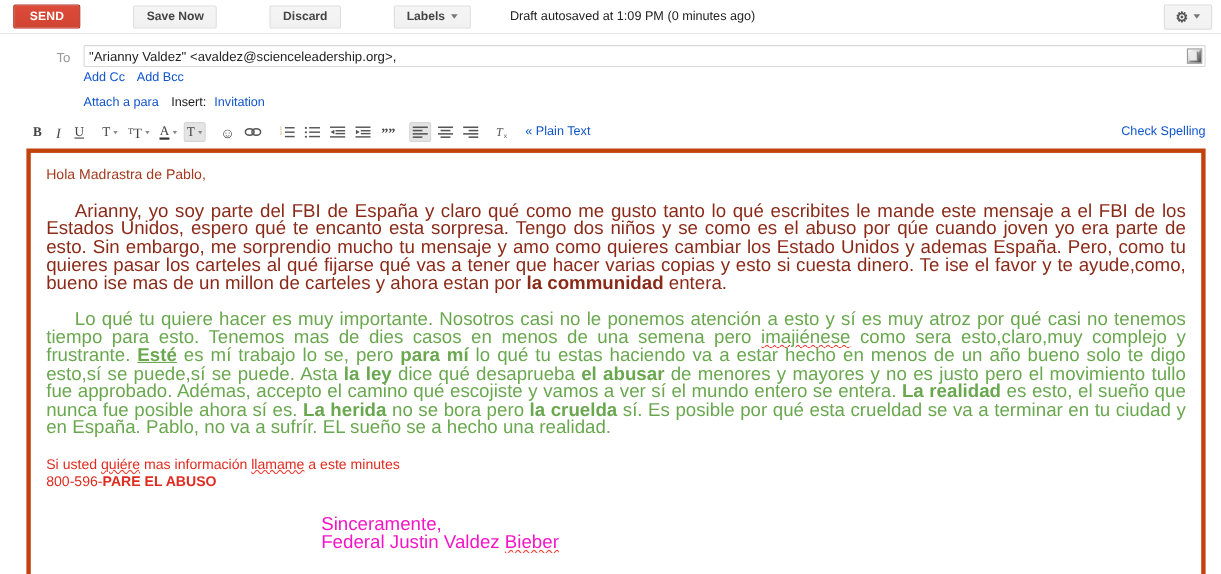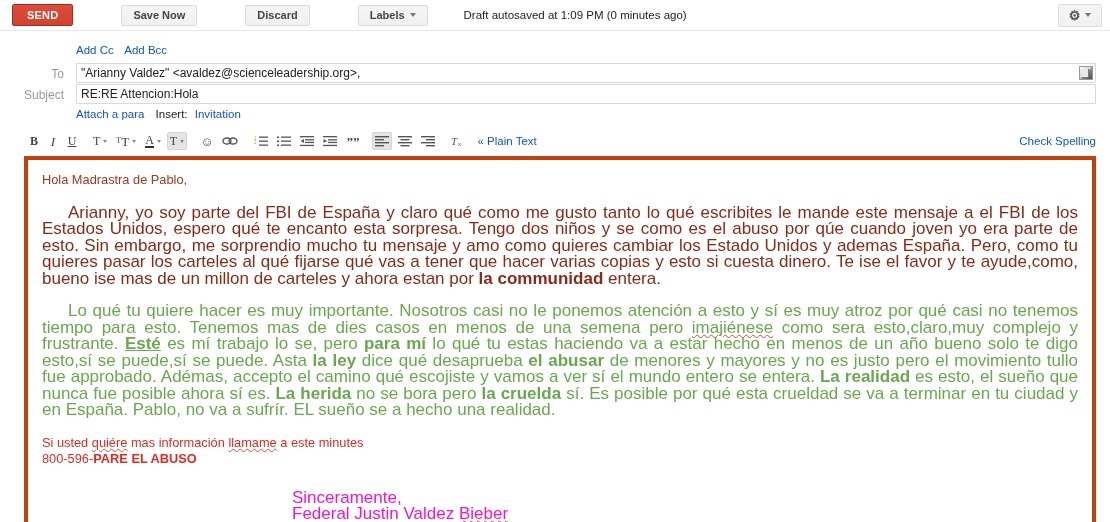--- a/index.html
+++ b/index.html
@@ -261,41 +261,35 @@
   <div class="spacer"></div>
   <div class="btn btn-gear">
     <span class="gear-glyph">⚙</span>
     <span class="caret"></span>
   </div>
 </div>
 
 <div class="fields">
 
   <div class="field-row">
+    <div class="field-label">To</div>
+    <div class="field-input-wrap">
+      <input class="field-input" type="text" value="&quot;Arianny Valdez&quot; &lt;avaldez@scienceleadership.org&gt;," style="">
+      <span class="contacts-icon"></span>
+    </div>
+  </div>
+
+  <div class="field-row">
     <div class="field-label"></div>
     <div class="sublinks">
       <a>Add Cc</a>
       <a>Add Bcc</a>
     </div>
   </div>
 
-  <div class="field-row">
-    <div class="field-label">To</div>
-    <div class="field-input-wrap">
-      <input class="field-input" type="text" value="&quot;Arianny Valdez&quot; &lt;avaldez@scienceleadership.org&gt;," style="">
-      <span class="contacts-icon"></span>
-    </div>
-  </div>
-
-  <div class="field-row">
-    <div class="field-label">Subject</div>
-    <div class="field-input-wrap">
-      <input class="field-input" type="text" style="padding-right: 4px;" value="RE:RE Attencion:Hola">
-    </div>
-  </div>
 
   <div class="field-row">
     <div class="field-label"></div>
     <div class="sublinks">
       <a>Attach a para</a>
       <span class="plain">Insert:</span>
       <a>Invitation</a>
     </div>
   </div>
 

